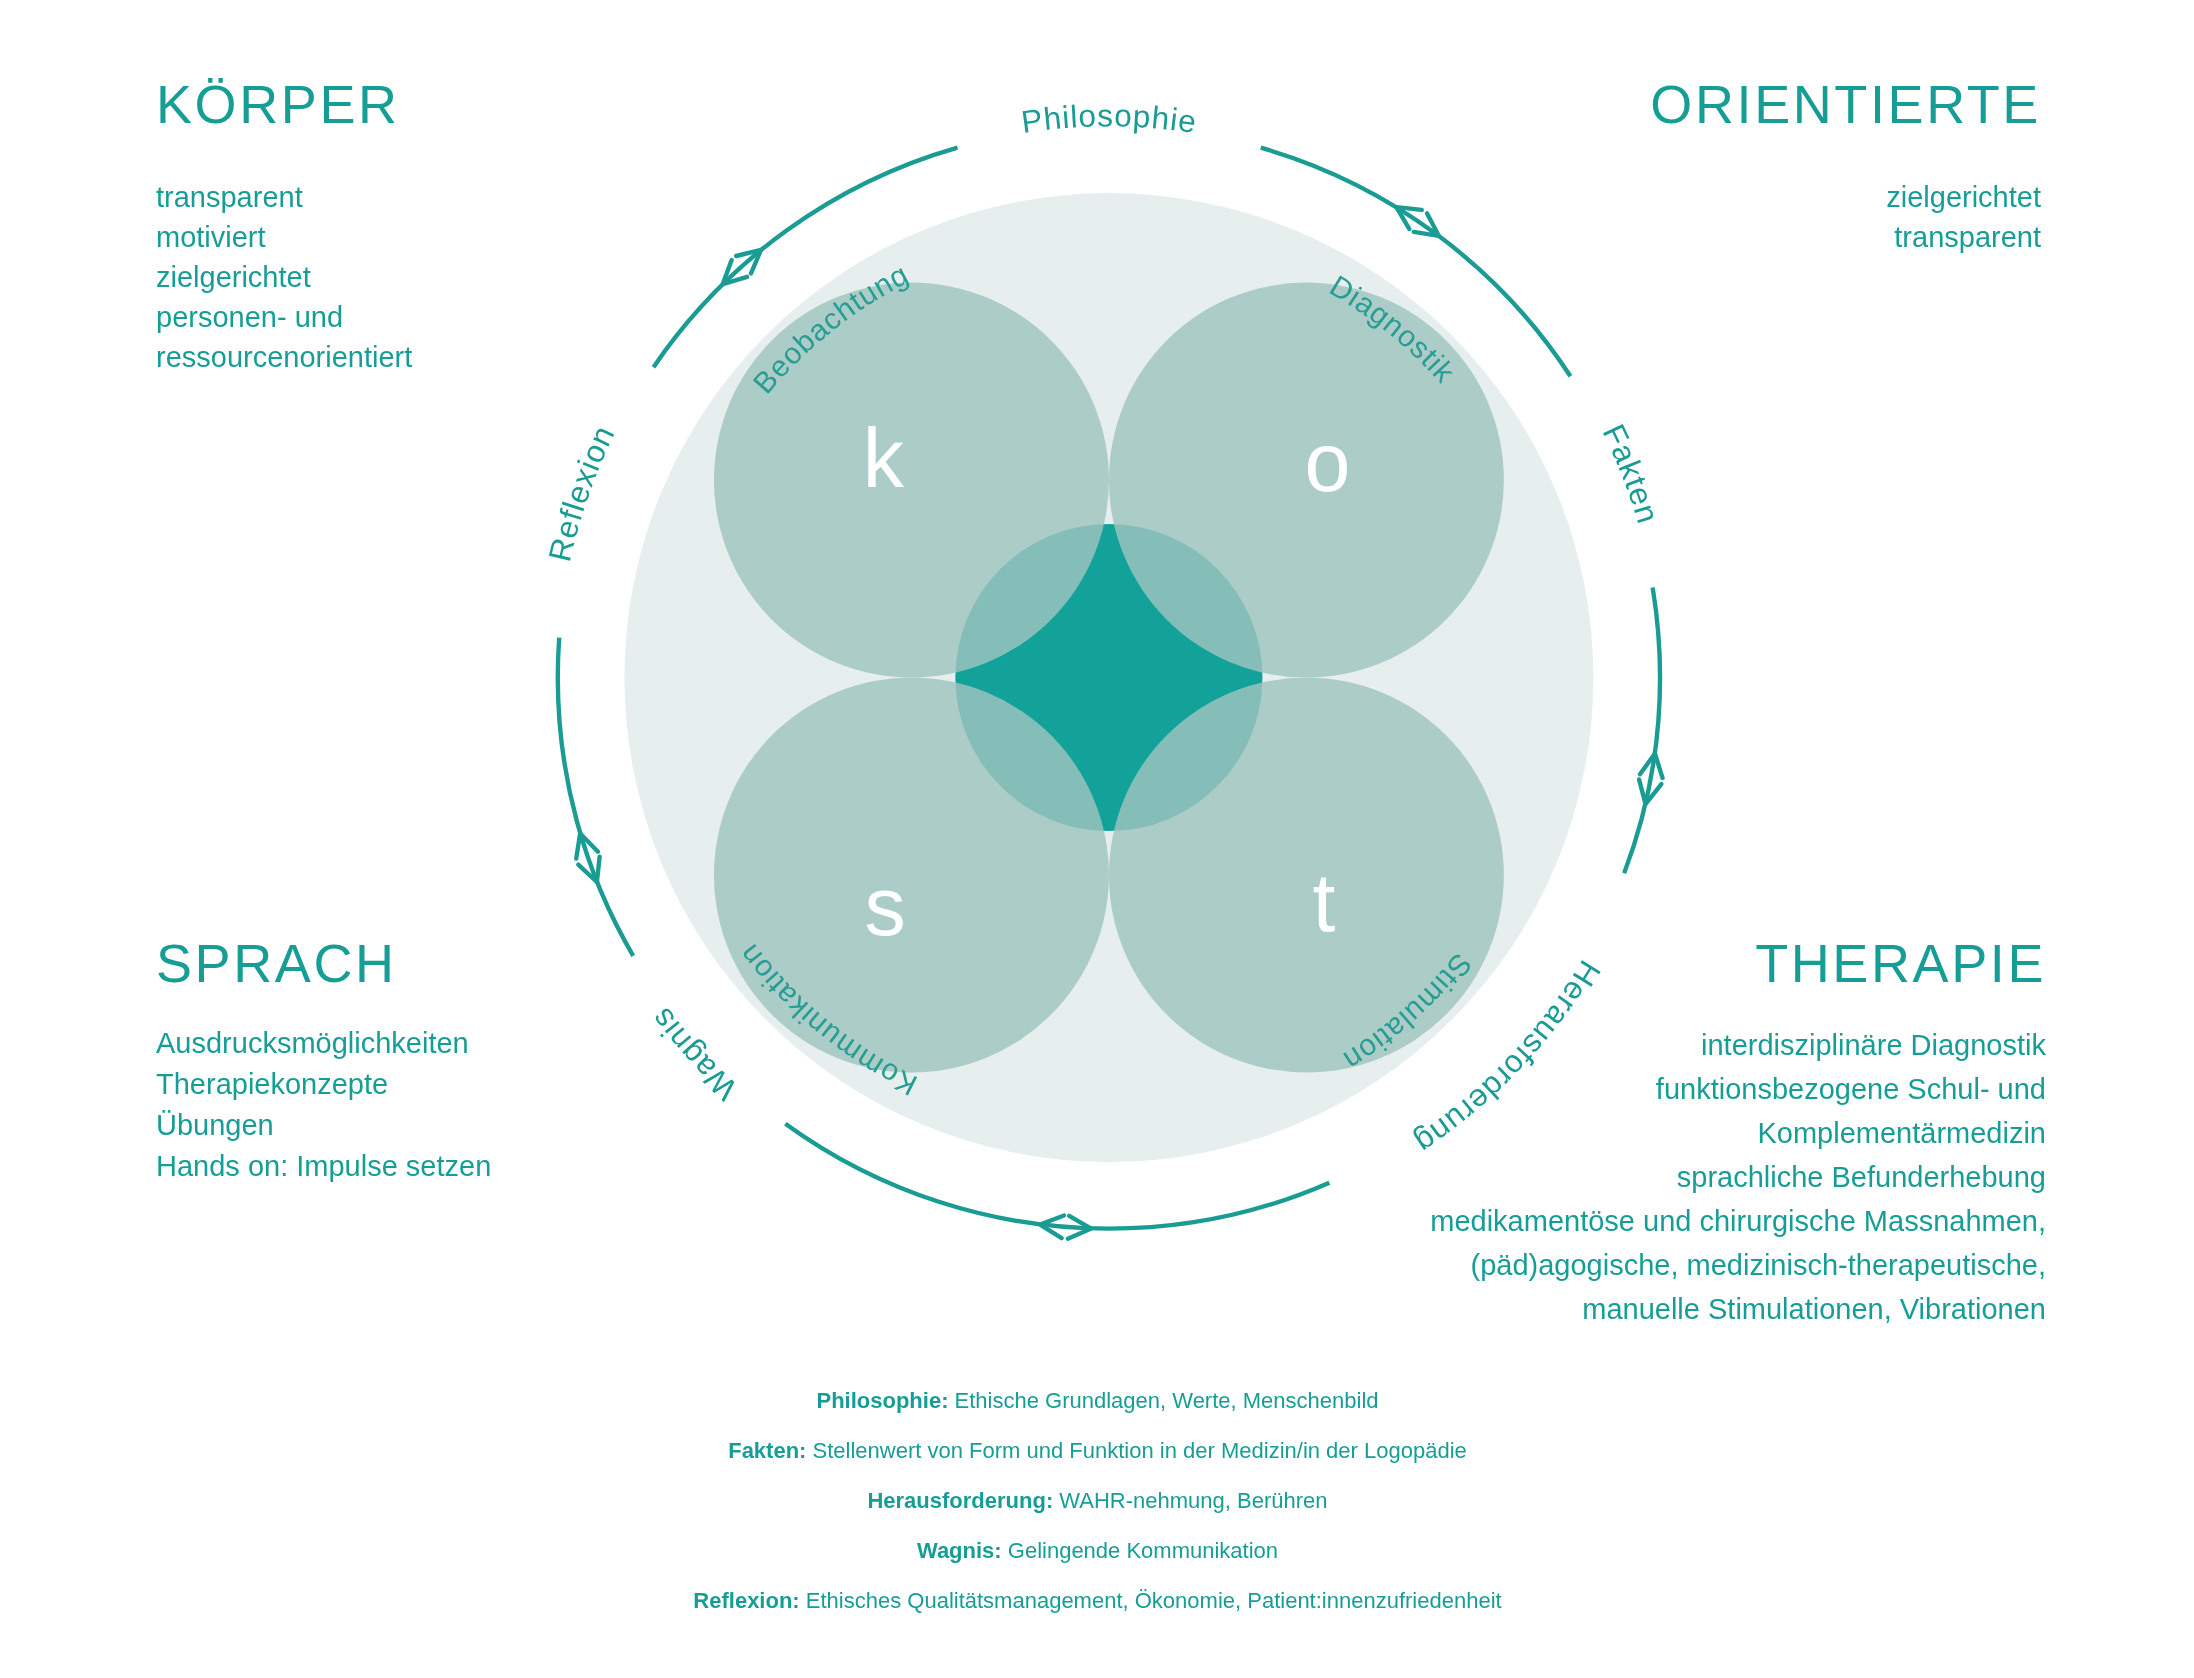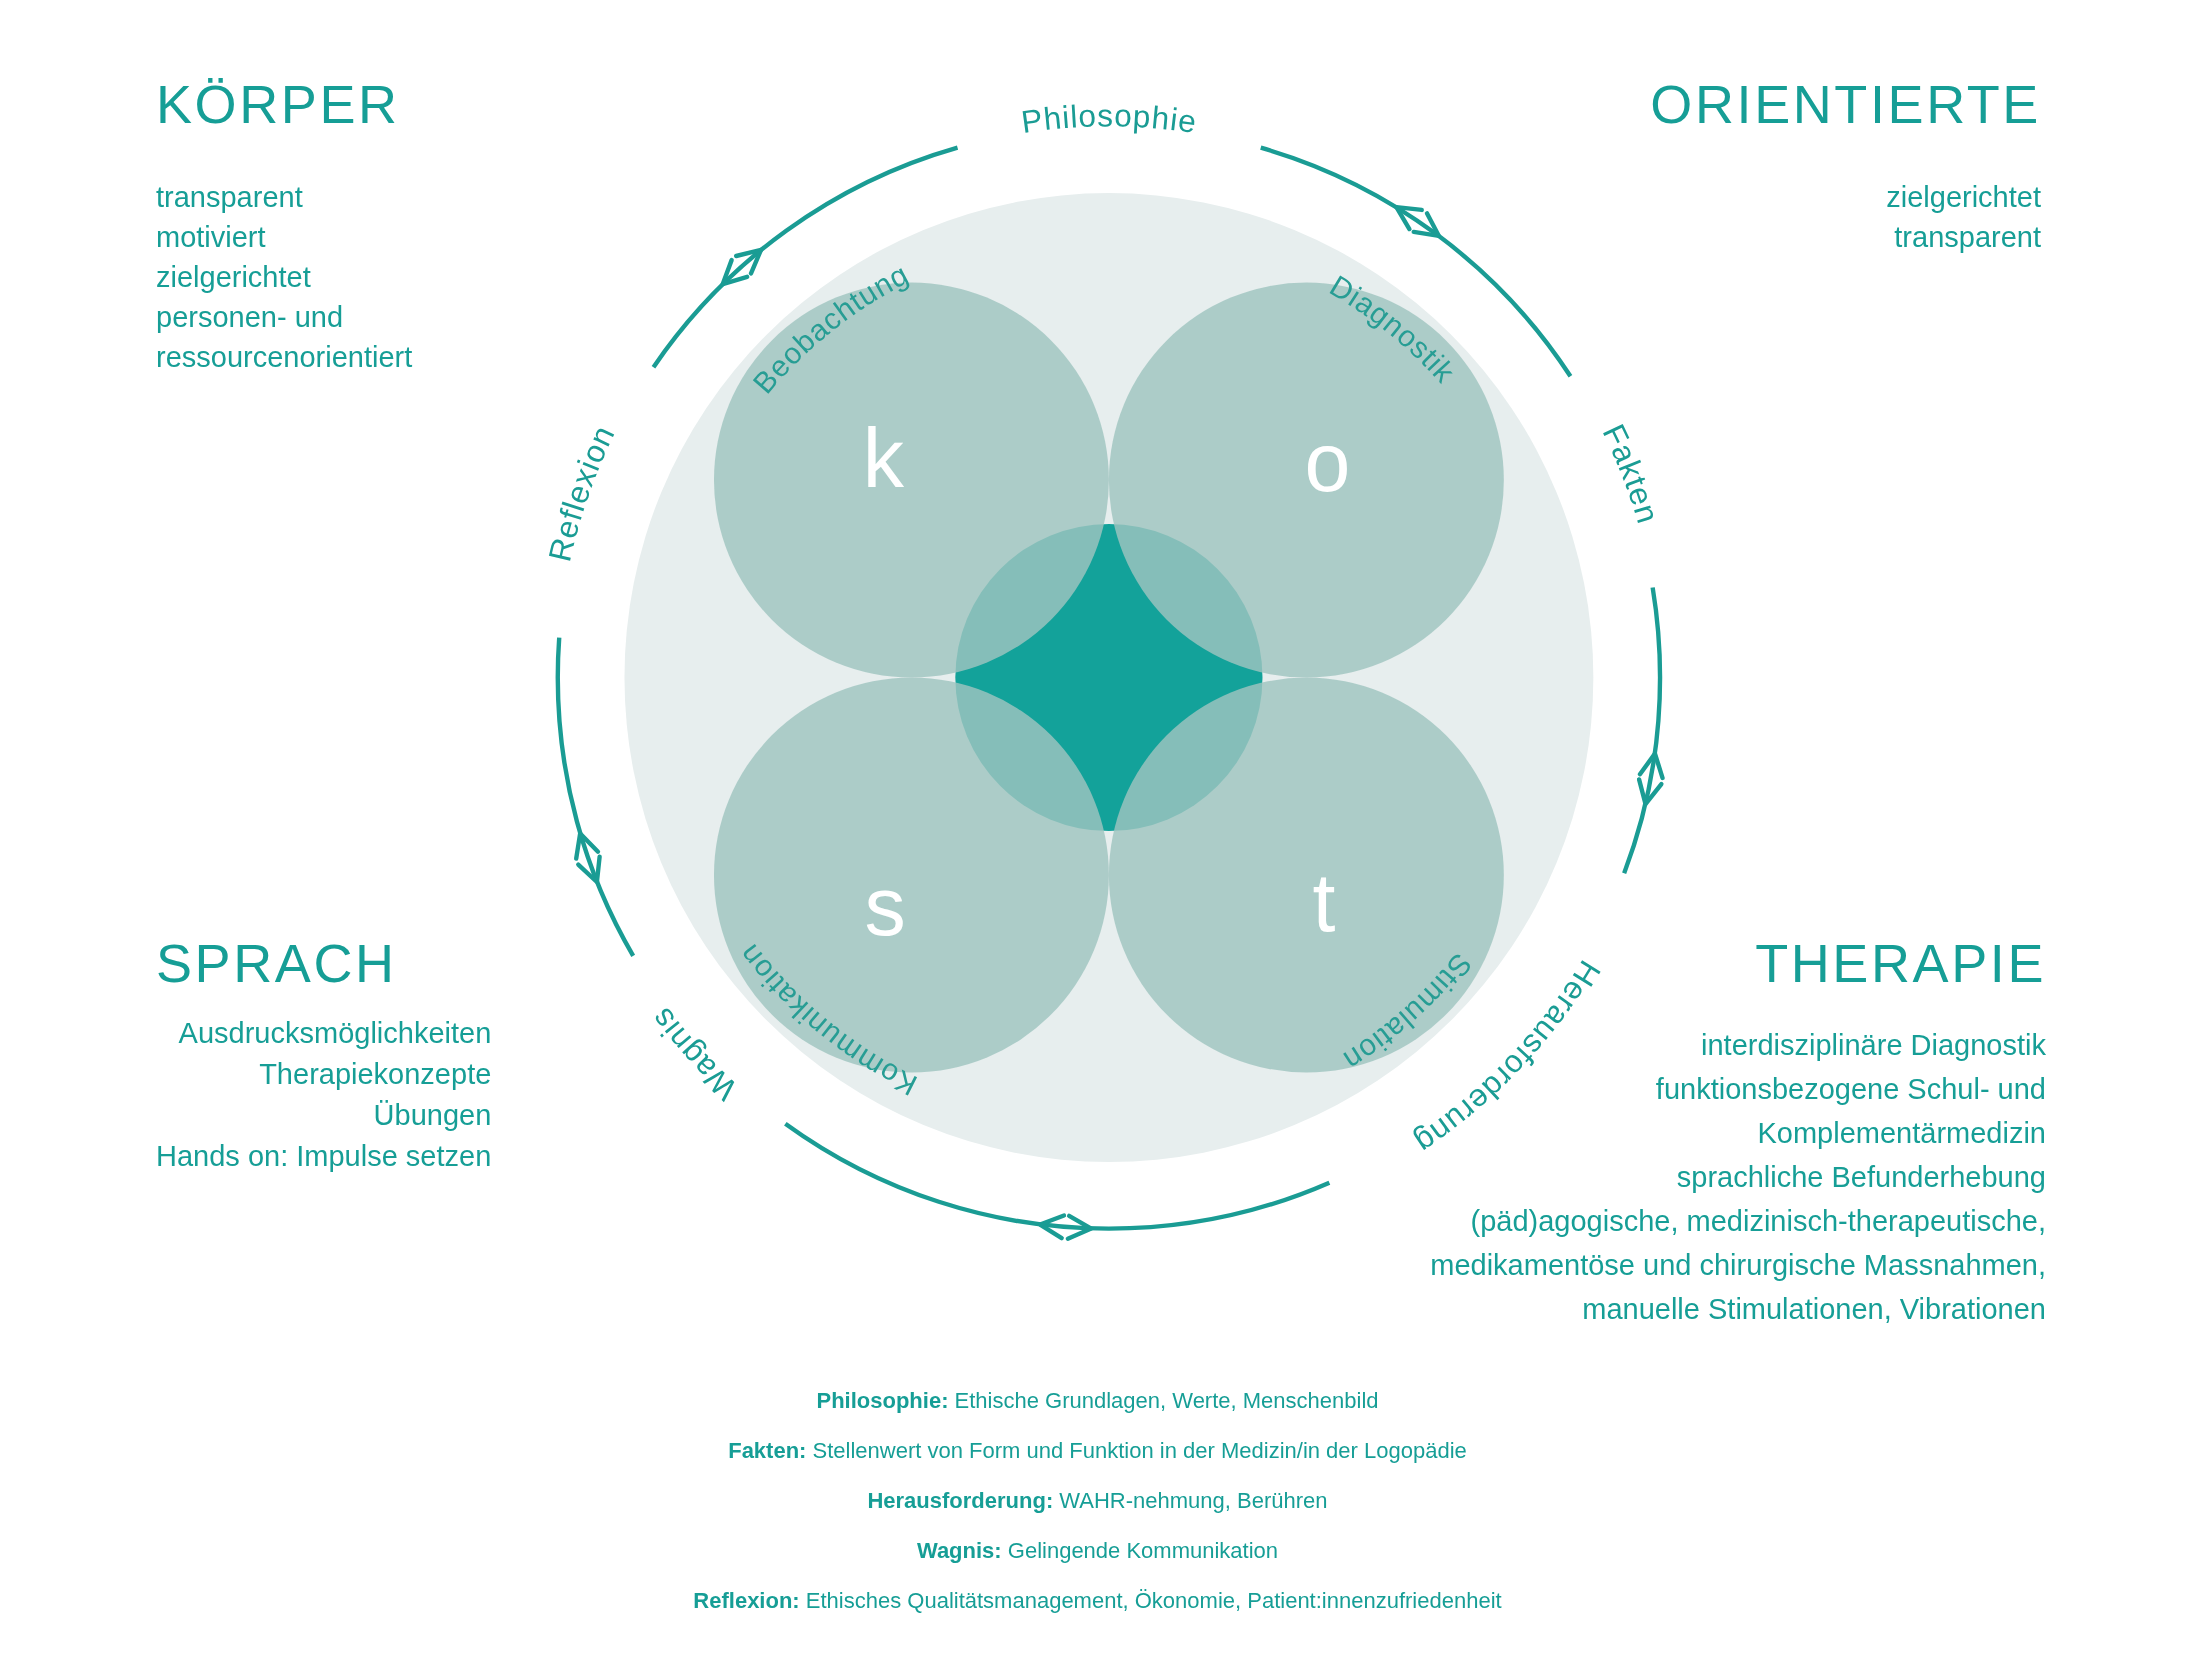--- a/index.html
+++ b/index.html
@@ -17,21 +17,21 @@
   }
   .corner-list{
     font-size:29px;line-height:40px;color:#169e96;white-space:nowrap;
   }
   .align-right{text-align:right;}
   #corner-tl{left:156px;top:77px;}
   #corner-tl .corner-list{margin-top:46px;}
   #corner-tr{right:154px;top:77px;text-align:right;}
   #corner-tr .corner-list{margin-top:46px;}
   #corner-bl{left:156px;top:936px;}
-  #corner-bl .corner-list{margin-top:23px;line-height:41px;text-align:right;}
+  #corner-bl .corner-list{margin-top:33px;line-height:41px;}
   #corner-br{right:149px;top:936px;text-align:right;}
   #corner-br .corner-list{margin-top:33px;line-height:44px;}
   #legend{
     position:absolute;left:0;right:0;top:1376px;
     text-align:center;color:#169e96;
     font-size:22px;line-height:50px;
   }
   .legend-term{font-weight:700;}
   #diagram{position:absolute;left:0;top:0;}
   .ring-stroke{fill:none;stroke:#1a9c94;stroke-width:5;}
@@ -150,22 +150,22 @@
     </div>
   </div>
 
   <div class="corner" id="corner-br">
     <div class="corner-title">THERAPIE</div>
     <div class="corner-list align-right">
       <div>interdisziplinäre Diagnostik</div>
       <div>funktionsbezogene Schul- und</div>
       <div>Komplementärmedizin</div>
       <div>sprachliche Befunderhebung</div>
+      <div>medikamentöse und chirurgische Massnahmen,</div>
       <div>(päd)agogische, medizinisch-therapeutische,</div>
-      <div>medikamentöse und chirurgische Massnahmen,</div>
       <div>manuelle Stimulationen, Vibrationen</div>
     </div>
   </div>
 
   <div id="legend">
     <div>
       <span class="legend-term">Philosophie:</span><span> Ethische Grundlagen, Werte, Menschenbild</span>
     </div>
     <div>
       <span class="legend-term">Fakten:</span><span> Stellenwert von Form und Funktion in der Medizin/in der Logopädie</span>

